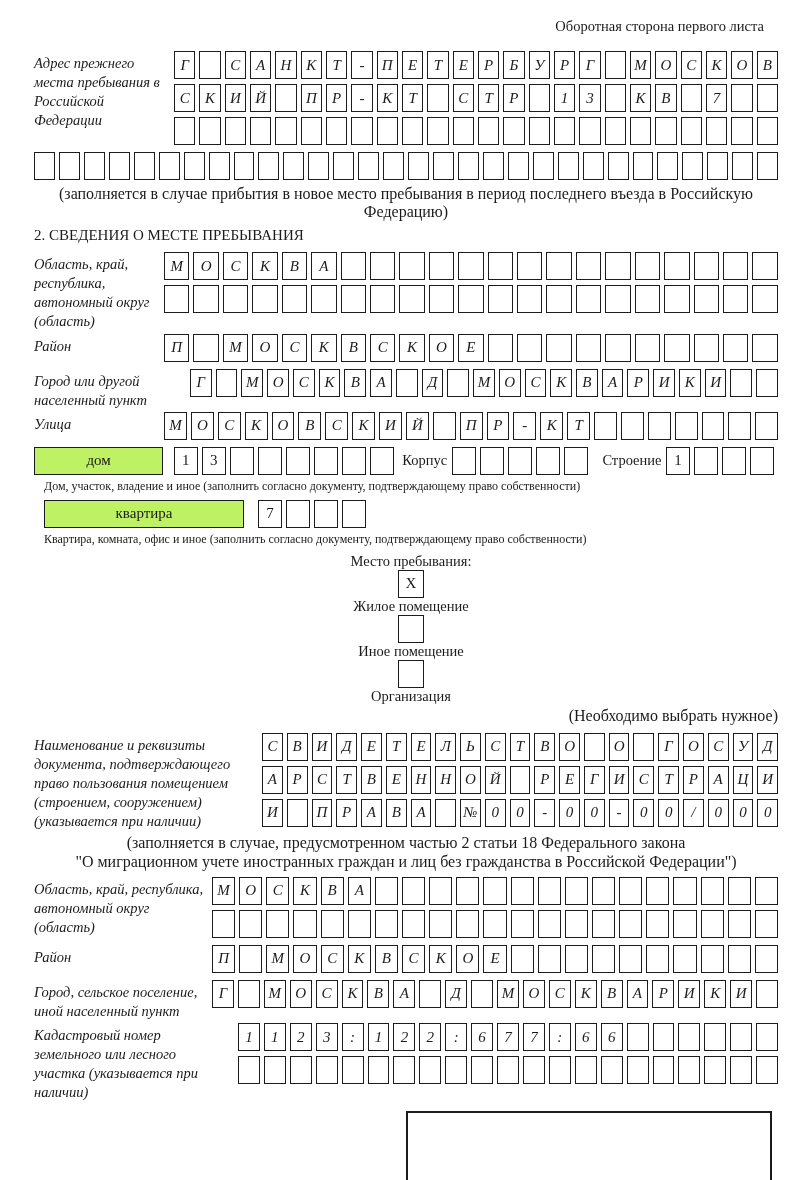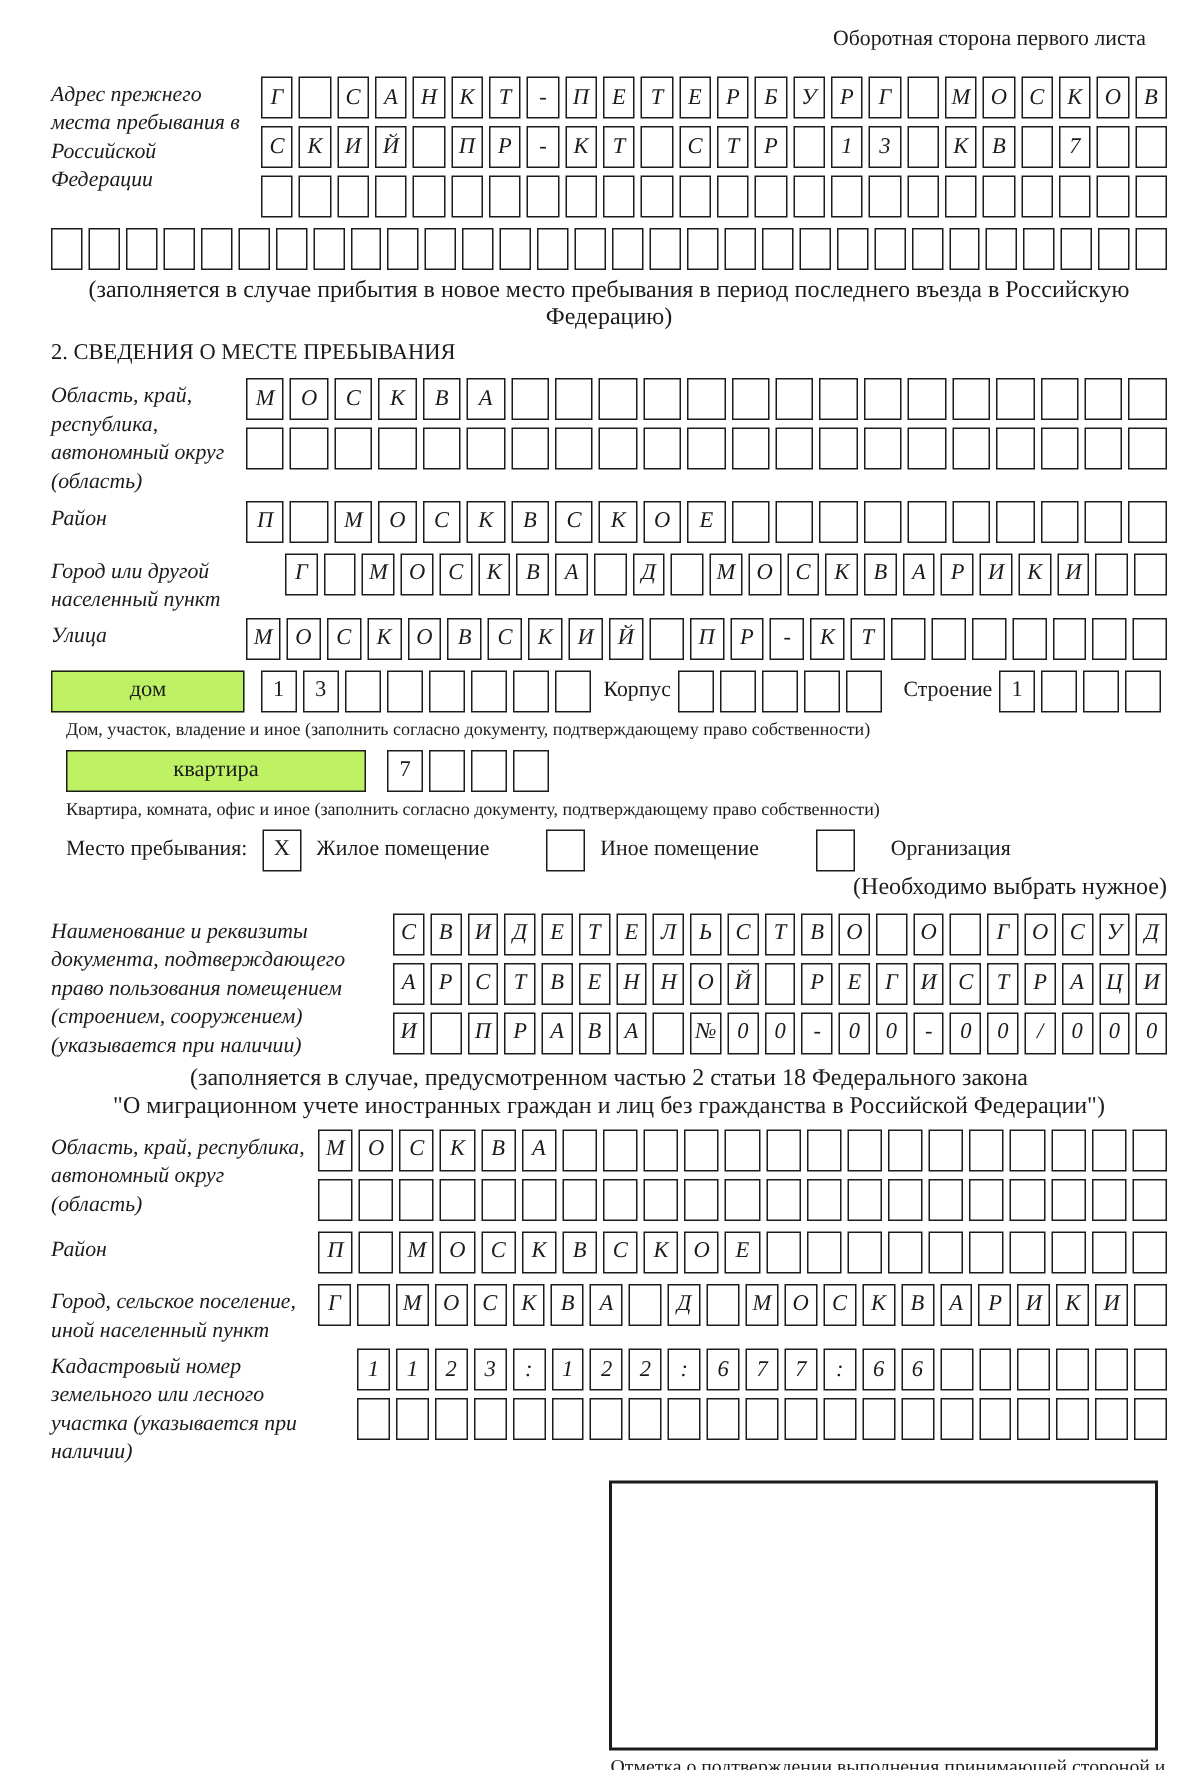--- a/index.html
+++ b/index.html
@@ -361,21 +361,21 @@
     <div class="gap14"></div>
     <div class="cells-fixed">
         <span class="cell">7</span>
         <span class="cell"></span>
         <span class="cell"></span>
         <span class="cell"></span>
       </div>
   </div>
   <div class="caption-left mt4">Квартира, комната, офис и иное (заполнить согласно документу, подтверждающему право собственности)</div>
 
-  <div class="inline-row" style="margin-left:10px;">
+  <div class="inline-row" style="margin-left:10px;flex-direction:column;">
     <span>Место пребывания:</span>
     <div class="checkbox">X</div>
     <span>Жилое помещение</span>
     <div class="gap28"></div>
     <div class="checkbox"></div>
     <span>Иное помещение</span>
     <div class="gap28"></div>
     <div class="checkbox"></div>
     <div class="gap14"></div>
     <span>Организация</span>

